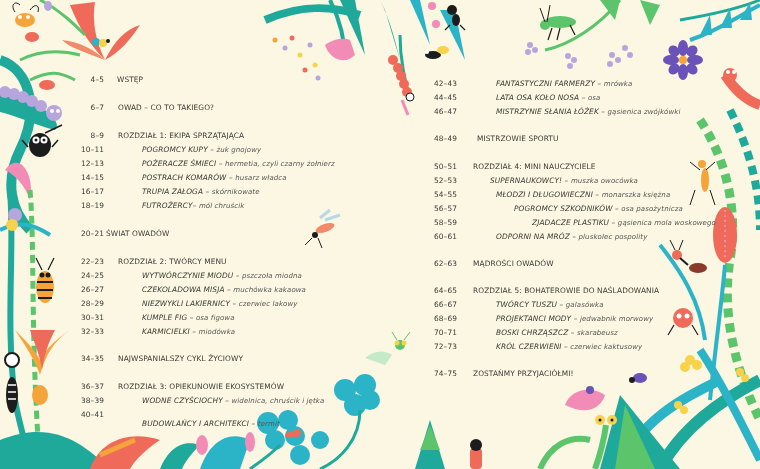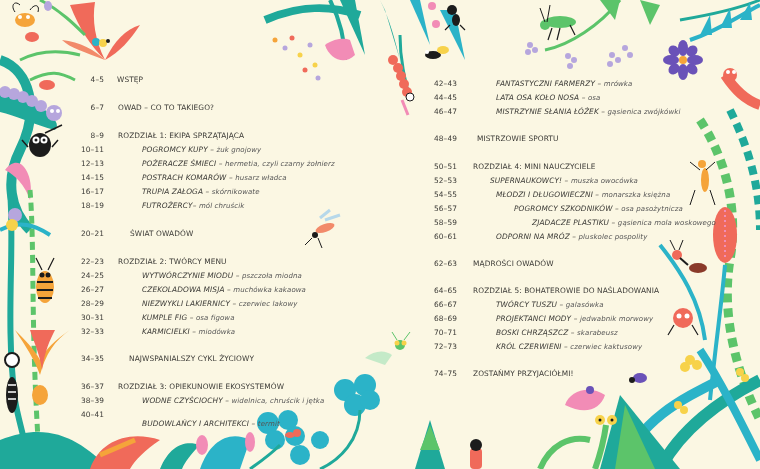--- a/index.html
+++ b/index.html
@@ -361,21 +361,21 @@
     <div class="toc-row sub" style="top:187px;">
       <span class="pages">16–17</span>
       <span class="label" style="left:72px;"><span>TRUPIA ZAŁOGA</span> – <span class="latin">skórnikowate</span></span>
     </div>
     <div class="toc-row sub" style="top:201px;">
       <span class="pages">18–19</span>
       <span class="label" style="left:72px;"><span>FUTROŻERCY</span>– <span class="latin">mól chruścik</span></span>
     </div>
     <div class="toc-row" style="top:229px;">
       <span class="pages">20–21</span>
-      <span class="label" style="left:60px;">ŚWIAT OWADÓW</span>
+      <span class="label" style="left:36px;">ŚWIAT OWADÓW</span>
     </div>
     <div class="toc-row" style="top:257px;">
       <span class="pages">22–23</span>
       <span class="label" style="left:48px;">ROZDZIAŁ 2: TWÓRCY MENU</span>
     </div>
     <div class="toc-row sub" style="top:271px;">
       <span class="pages">24–25</span>
       <span class="label" style="left:72px;"><span>WYTWÓRCZYNIE MIODU</span> – <span class="latin">pszczoła miodna</span></span>
     </div>
     <div class="toc-row sub" style="top:285px;">
@@ -389,21 +389,21 @@
     <div class="toc-row sub" style="top:313px;">
       <span class="pages">30–31</span>
       <span class="label" style="left:72px;"><span>KUMPLE FIG</span> – <span class="latin">osa figowa</span></span>
     </div>
     <div class="toc-row sub" style="top:327px;">
       <span class="pages">32–33</span>
       <span class="label" style="left:72px;"><span>KARMICIELKI</span> – <span class="latin">miodówka</span></span>
     </div>
     <div class="toc-row" style="top:354px;">
       <span class="pages">34–35</span>
-      <span class="label" style="left:48px;margin-left:11px;">NAJWSPANIALSZY CYKL ŻYCIOWY</span>
+      <span class="label" style="left:48px;">NAJWSPANIALSZY CYKL ŻYCIOWY</span>
     </div>
     <div class="toc-row" style="top:382px;">
       <span class="pages">36–37</span>
       <span class="label" style="left:48px;text-align:center;">ROZDZIAŁ 3: OPIEKUNOWIE EKOSYSTEMÓW</span>
     </div>
     <div class="toc-row sub" style="top:396px;">
       <span class="pages">38–39</span>
       <span class="label" style="left:72px;"><span>WODNE CZYŚCIOCHY</span> – <span class="latin">widelnica, chruścik i jętka</span></span>
     </div>
     <div class="toc-row sub" style="top:410px;">

